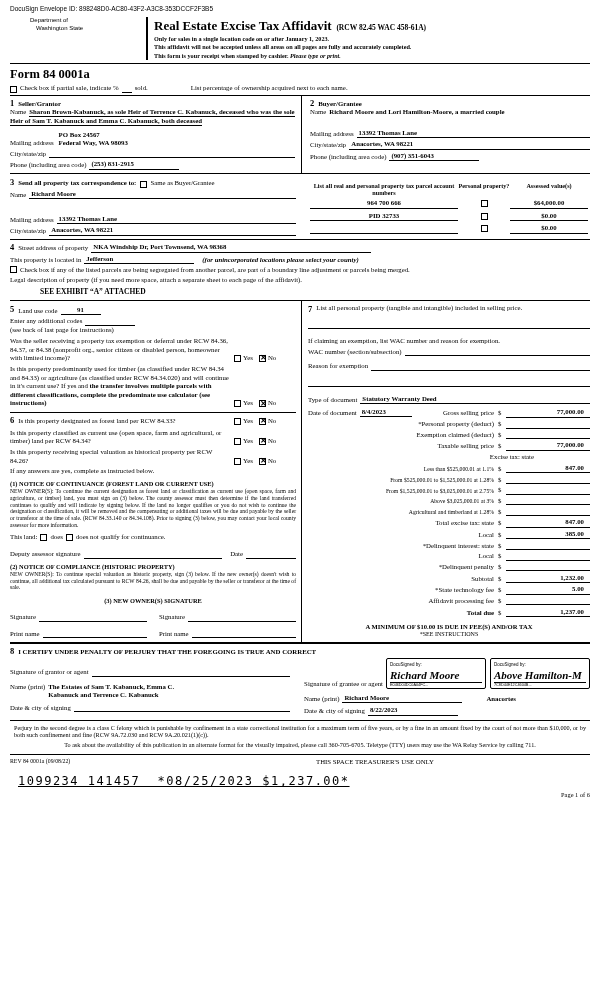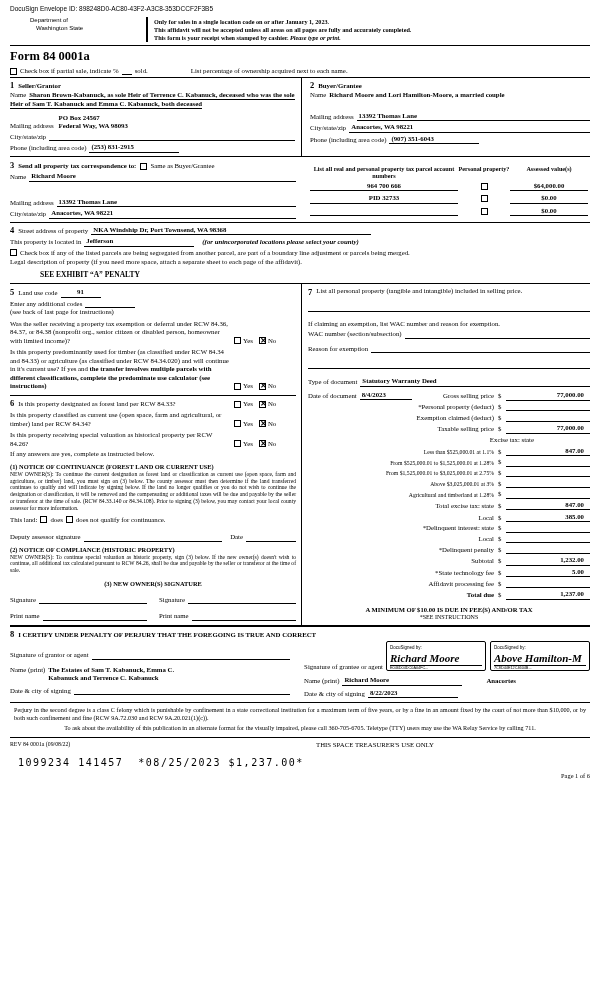--- a/index.html
+++ b/index.html
@@ -108,38 +108,42 @@
   .perjury .alt { text-align:center; margin-top:2px; }
 
   
   .footer { border-top:1px solid #000; margin-top:5px; padding-top:3px; }
   .footrow { display:flex; align-items:flex-start; }
   .foot-left { width:150px; font-size:5.8px; }
   .foot-center { flex:1; text-align:center; font-size:6.8px; }
   .foot-right { width:150px; text-align:right; }
   .county { font-size:7.2px; letter-spacing:0.3px; }
   .legalpaper { font-size:5.6px; font-weight:bold; font-style:italic; }
-  .stamp { font-family:"DejaVu Sans Mono",monospace; font-size:10px; letter-spacing:1.5px;
-           white-space:pre; margin:8px 0 0 8px; }
+  .stamp { font-family:"DejaVu Sans Mono",monospace; font-size:12px; letter-spacing:1.5px;
+           white-space:pre; margin:8px 0 0 8px;text-decoration:underline; }
   .pagenum { text-align:right; font-size:6.4px; margin-top:2px; }
 </style>
 </head>
 <body>
 
 <div class="page">
 
   <div class="envelope">DocuSign Envelope ID: 898248D0-AC80-43F2-A3C8-353DCCF2F3B5</div>
 
   <div class="header">
     <div class="logo-block">
       <div class="dept-small">Department of</div>
       <div class="dept-state">Washington State</div>
     </div>
     <div class="header-divider"></div>
     <div class="title-block">
+      <div class="title-row">
+        <span class="title">Real Estate Excise Tax Affidavit</span>
+        <span class="title-code">(RCW 82.45 WAC 458-61A)</span>
+      </div>
       <div class="note">Only for sales in a single location code on or after January 1, 2023.</div>
       <div class="note">This affidavit will not be accepted unless all areas on all pages are fully and accurately completed.</div>
       <div class="note">
         <span>This form is your receipt when stamped by cashier.</span>
         <span class="i">Please type or print.</span>
       </div>
     </div>
   </div>
 
   <div class="formnum-block">
@@ -245,21 +249,21 @@
     <div class="frow">
       <span class="lbl">This property is located in</span>
       <span class="uv" style="flex:0 0 110px;">Jefferson</span>
       <span class="b i" style="margin-left:8px;">(for unincorporated locations please select your county)</span>
     </div>
     <div class="frow" style="align-items:flex-start;">
       <span class="cb" style="margin-right:3px;"></span>
       <span>Check box if any of the listed parcels are being segregated from another parcel, are part of a boundary line adjustment or parcels being merged.</span>
     </div>
     <div style="margin-top:1px;">Legal description of property (if you need more space, attach a separate sheet to each page of the affidavit).</div>
-    <div class="exhibit">SEE EXHIBIT “A” PENALTY</div>
+    <div class="exhibit">SEE EXHIBIT “A” ATTACHED</div>
   </div>
 
   <div class="two-col" style="border-bottom:1px solid #000;">
     <div class="main-col-l">
       <div class="frow" style="margin-top:1px;">
         <span class="sec-num">5</span>
         <span class="lbl">Land use code</span>
         <span class="uv" style="flex:0 0 40px; text-align:center;">91</span>
       </div>
       <div class="frow">

